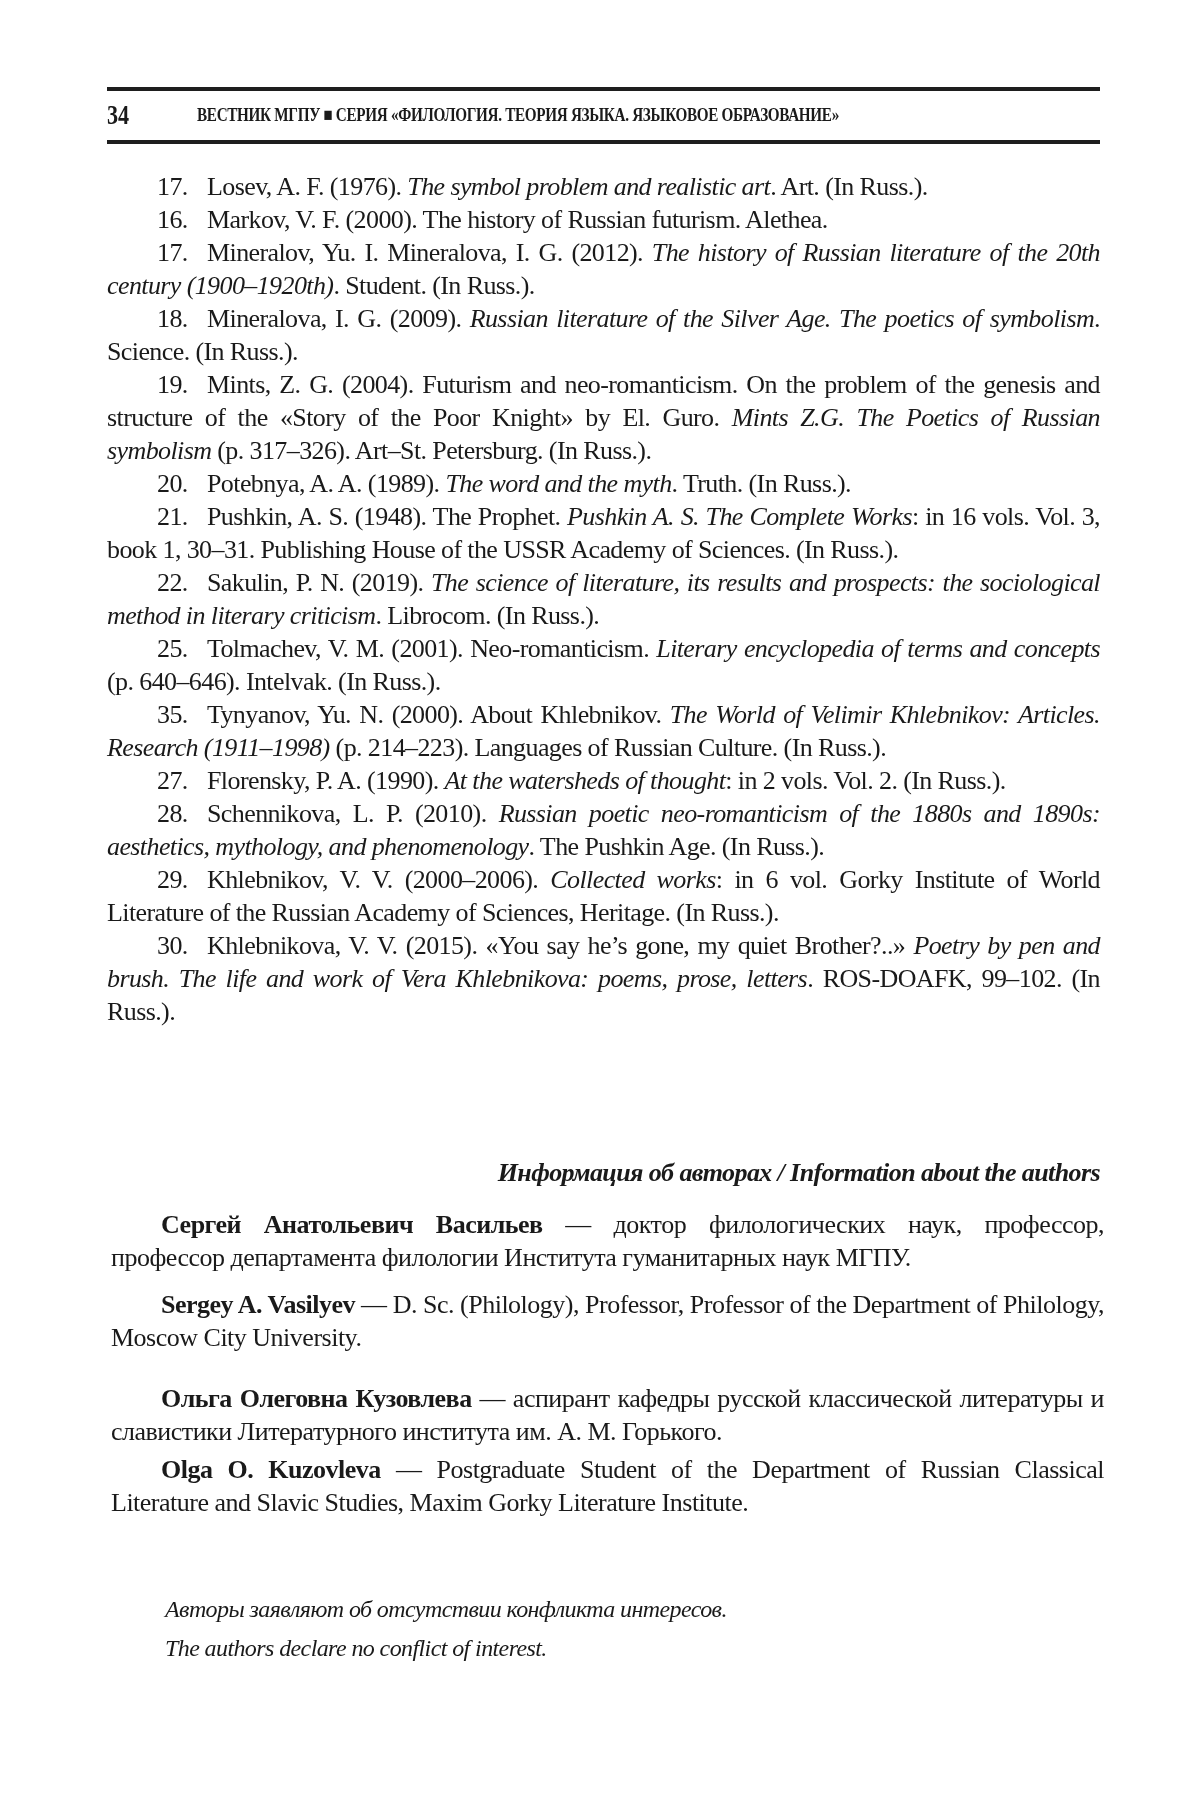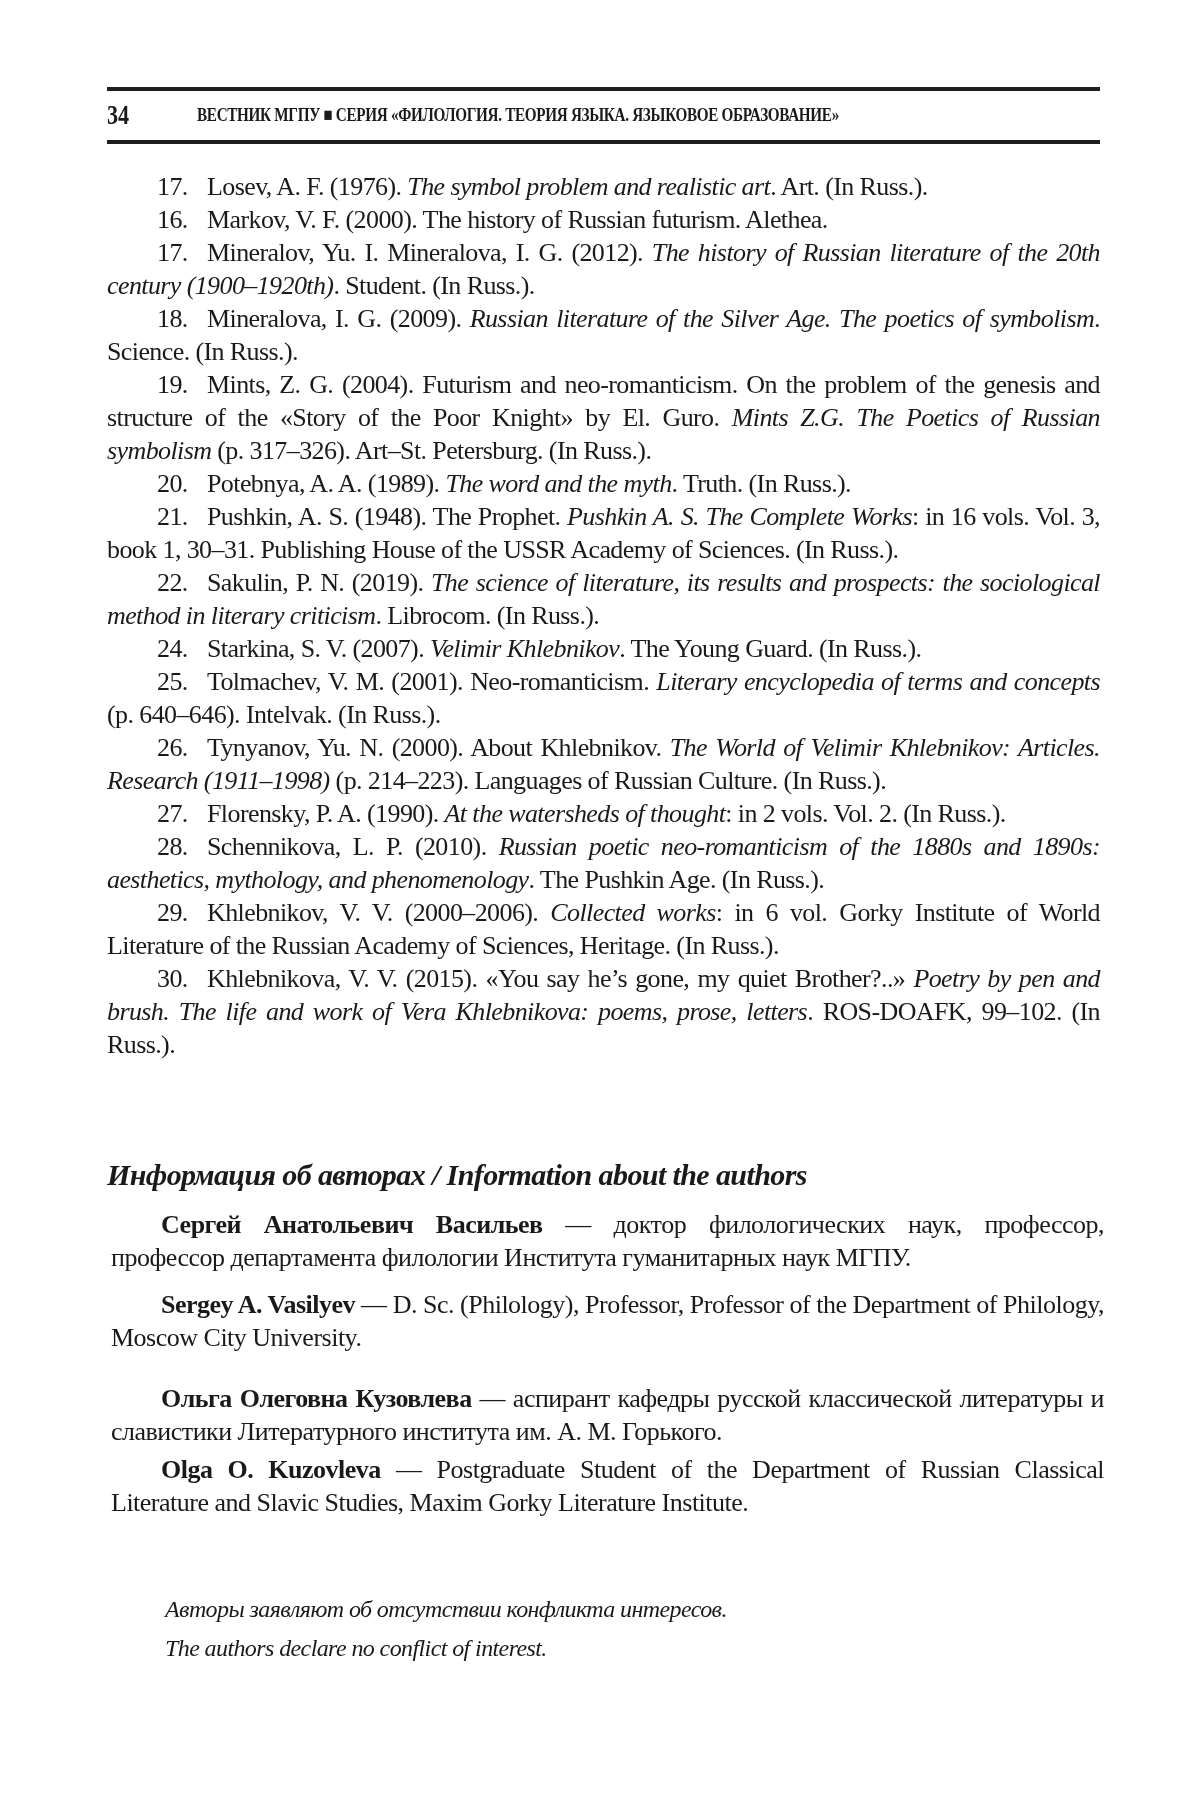--- a/index.html
+++ b/index.html
@@ -9,22 +9,22 @@
   .rule.top { top:87px; }
   .rule.bottom { top:140px; }
   .running-head { position:absolute; left:107px; top:100px; width:993px; height:34px; }
   .page-num { position:absolute; left:0; top:0; font-size:27px; font-weight:bold; transform:scaleX(0.82); transform-origin:left; }
   .journal { position:absolute; left:90px; top:4px; font-size:19px; font-weight:bold; letter-spacing:-0.4px; transform:scaleX(0.80); transform-origin:left; white-space:nowrap; }
   .text { position:absolute; left:107px; width:993px; font-size:26px; line-height:33px; text-align:justify; }
   .refs { top:170px; }
   .ref { text-indent:50px; margin:0; letter-spacing:-0.6px; }
   .ref .num { display:inline-block; width:50px; text-indent:0; }
   i { }
-  .authors-heading { position:absolute; left:107px; width:993px; top:1158px; text-align:left;
-                     font-size:30px; font-weight:bold; font-style:italic; letter-spacing:-0.6px; }
+  .authors-heading { position:absolute; left:107px; width:993px; top:1158px; text-align:right;
+                     font-size:26px; font-weight:bold; font-style:italic; letter-spacing:-0.6px; }
   .bio { position:absolute; left:107px; width:993px; font-size:26px; line-height:33px; text-align:justify; text-indent:50px; letter-spacing:-0.5px; margin:4px; }
   .bio b { font-weight:bold; }
   .conflict { position:absolute; left:157px; font-size:24px; font-style:italic; letter-spacing:-0.6px; margin:8px; }
 </style>
 </head>
 <body>
 
 <div class="rule top"></div>
 <div class="running-head">
   <span class="page-num">34</span>
@@ -34,23 +34,22 @@
 
 <div class="text refs" id="refs">
     <p class="ref"><span class="num">17.</span><span>Losev, A. F. (1976). </span><i>The symbol problem and realistic art</i><span>. Art. (In Russ.).</span></p>
     <p class="ref"><span class="num">16.</span><span>Markov, V. F. (2000). The history of Russian futurism. Alethea.</span><i></i><span></span></p>
     <p class="ref"><span class="num">17.</span><span>Mineralov, Yu. I. Mineralova, I. G. (2012). </span><i>The history of Russian literature of the 20th century (1900–1920th)</i><span>. Student. (In Russ.).</span></p>
     <p class="ref"><span class="num">18.</span><span>Mineralova, I. G. (2009). </span><i>Russian literature of the Silver Age. The poetics of symbolism</i><span>. Science. (In Russ.).</span></p>
     <p class="ref"><span class="num">19.</span><span>Mints, Z. G. (2004). Futurism and neo-romanticism. On the problem of the genesis and structure of the «Story of the Poor Knight» by El. Guro. </span><i>Mints Z.G. The Poetics of Russian symbolism</i><span> (p. 317–326). Art–St. Petersburg. (In Russ.).</span></p>
     <p class="ref"><span class="num">20.</span><span>Potebnya, A. A. (1989). </span><i>The word and the myth</i><span>. Truth. (In Russ.).</span></p>
     <p class="ref"><span class="num">21.</span><span>Pushkin, A. S. (1948). The Prophet. </span><i>Pushkin A. S. The Complete Works</i><span>: in 16 vols. Vol. 3, book 1, 30–31. Publishing House of the USSR Academy of Sciences. (In Russ.).</span></p>
     <p class="ref"><span class="num">22.</span><span>Sakulin, P. N. (2019). </span><i>The science of literature, its results and prospects: the sociological method in literary criticism</i><span>. Librocom. (In Russ.).</span></p>
-    <p class="ref"><span class="num">24.</span><span>Starkina, S. V. (2007). </span><i>Velimir Khlebnikov</i><span>. The Young Guard. (In Russ.).</span></p>
     <p class="ref"><span class="num">25.</span><span>Tolmachev, V. M. (2001). Neo-romanticism. </span><i>Literary encyclopedia of terms and concepts</i><span> (p. 640–646). Intelvak. (In Russ.).</span></p>
-    <p class="ref"><span class="num">26.</span><span>Tynyanov, Yu. N. (2000). About Khlebnikov. </span><i>The World of Velimir Khlebnikov: Articles. Research (1911–1998)</i><span> (p. 214–223). Languages of Russian Culture. (In Russ.).</span></p>
+    <p class="ref"><span class="num">35.</span><span>Tynyanov, Yu. N. (2000). About Khlebnikov. </span><i>The World of Velimir Khlebnikov: Articles. Research (1911–1998)</i><span> (p. 214–223). Languages of Russian Culture. (In Russ.).</span></p>
     <p class="ref"><span class="num">27.</span><span>Florensky, P. A. (1990). </span><i>At the watersheds of thought</i><span>: in 2 vols. Vol. 2. (In Russ.).</span></p>
     <p class="ref"><span class="num">28.</span><span>Schennikova, L. P. (2010). </span><i>Russian poetic neo-romanticism of the 1880s and 1890s: aesthetics, mythology, and phenomenology</i><span>. The Pushkin Age. (In Russ.).</span></p>
     <p class="ref"><span class="num">29.</span><span>Khlebnikov, V. V. (2000–2006). </span><i>Collected works</i><span>: in 6 vol. Gorky Institute of World Literature of the Russian Academy of Sciences, Heritage. (In Russ.).</span></p>
     <p class="ref"><span class="num">30.</span><span>Khlebnikova, V. V. (2015). «You say he’s gone, my quiet Brother?..» </span><i>Poetry by pen and brush. The life and work of Vera Khlebnikova: poems, prose, letters</i><span>. ROS-DOAFK, 99–102. (In Russ.).</span></p>
   </div>
 
 <div class="authors-heading">Информация об авторах / Information about the authors</div>
 
 <p class="bio" style="top:1204px"><b>Сергей Анатольевич Васильев</b><span> — доктор филологических наук, профессор, профессор департамента филологии Института гуманитарных наук МГПУ.</span></p>
 <p class="bio" style="top:1284px"><b>Sergey A. Vasilyev</b><span> — D. Sc. (Philology), Professor, Professor of the Department of Philology, Moscow City University.</span></p>

